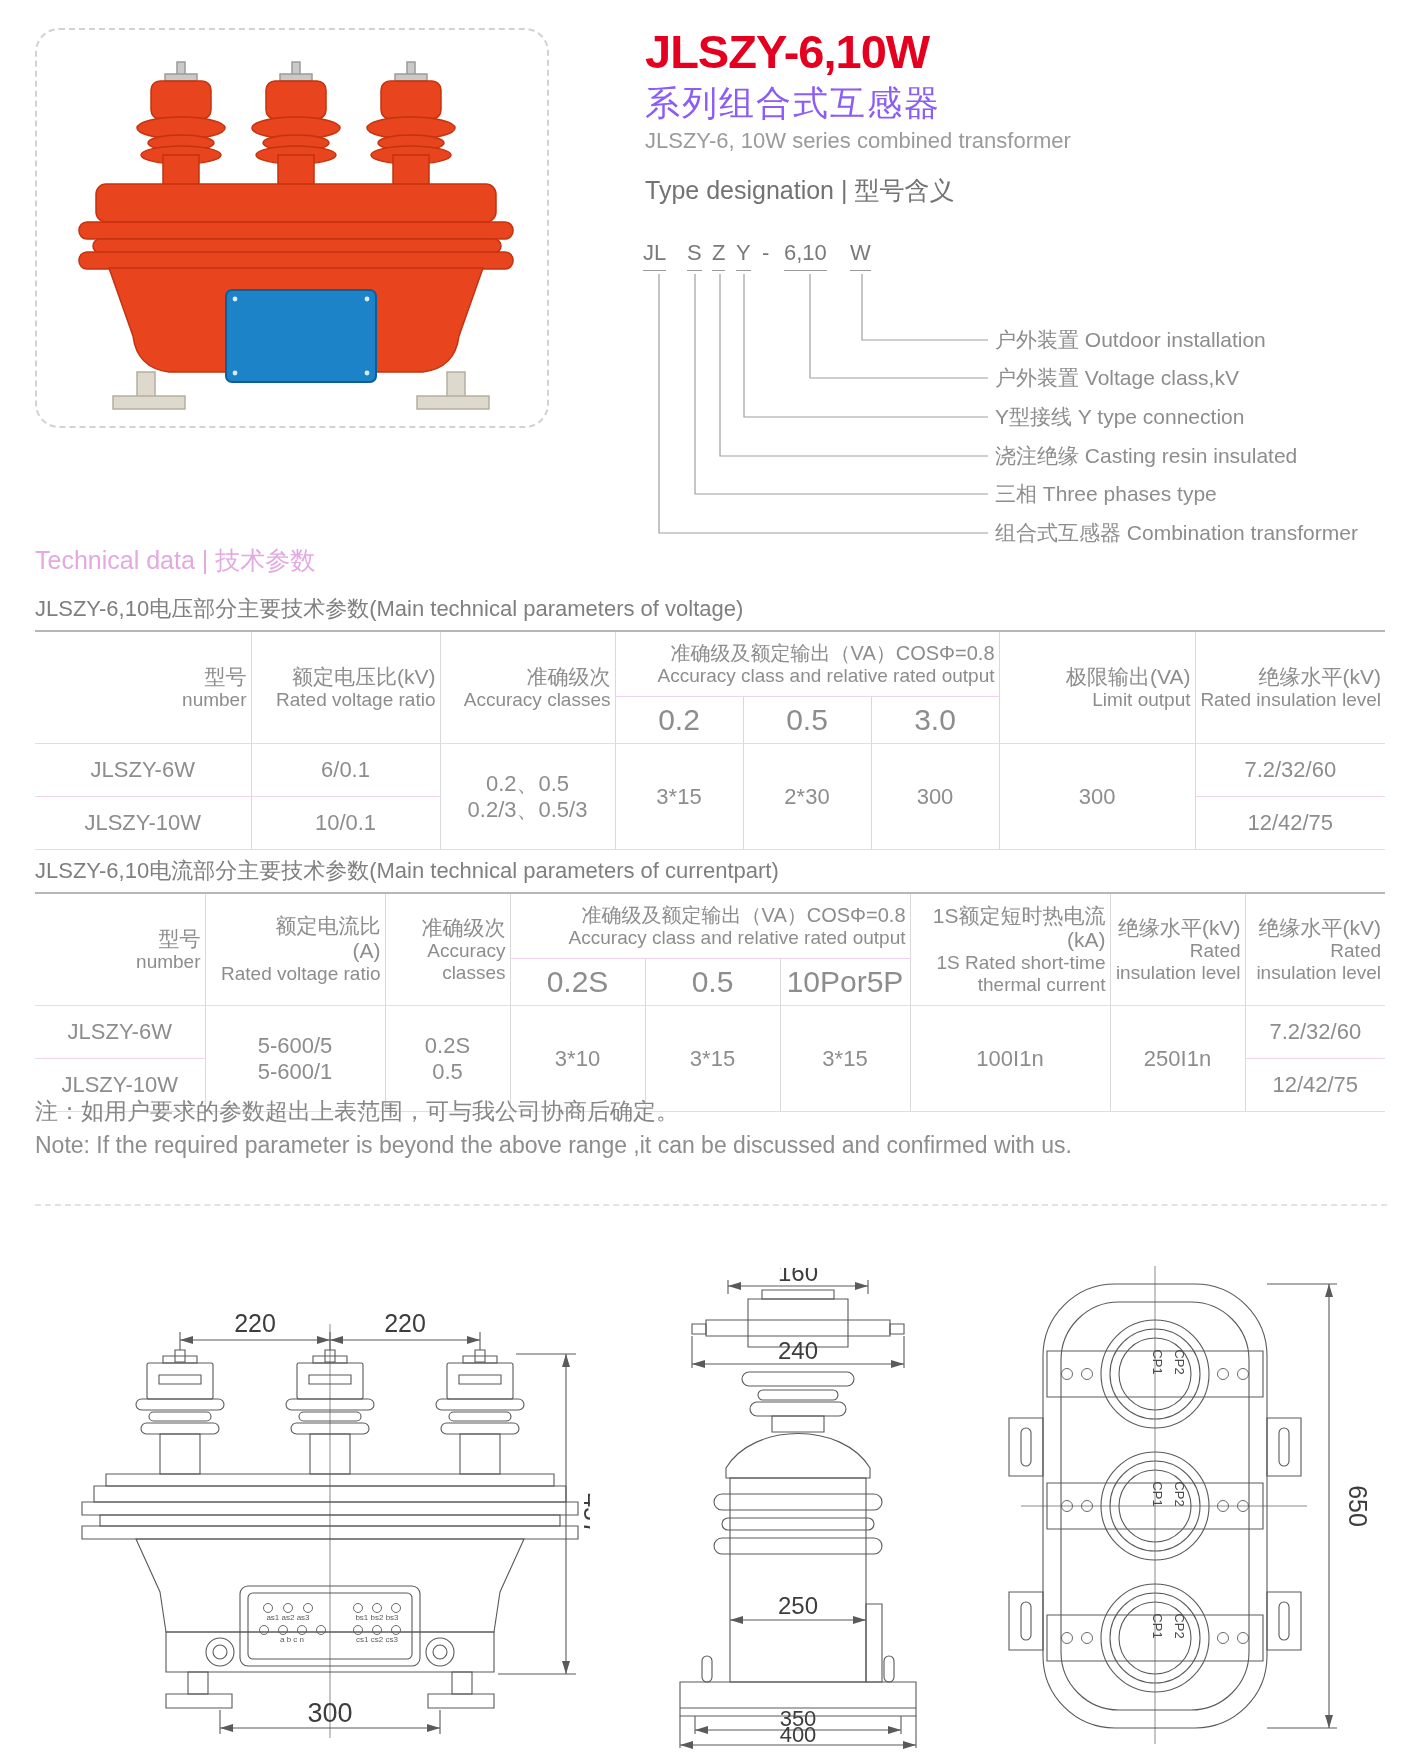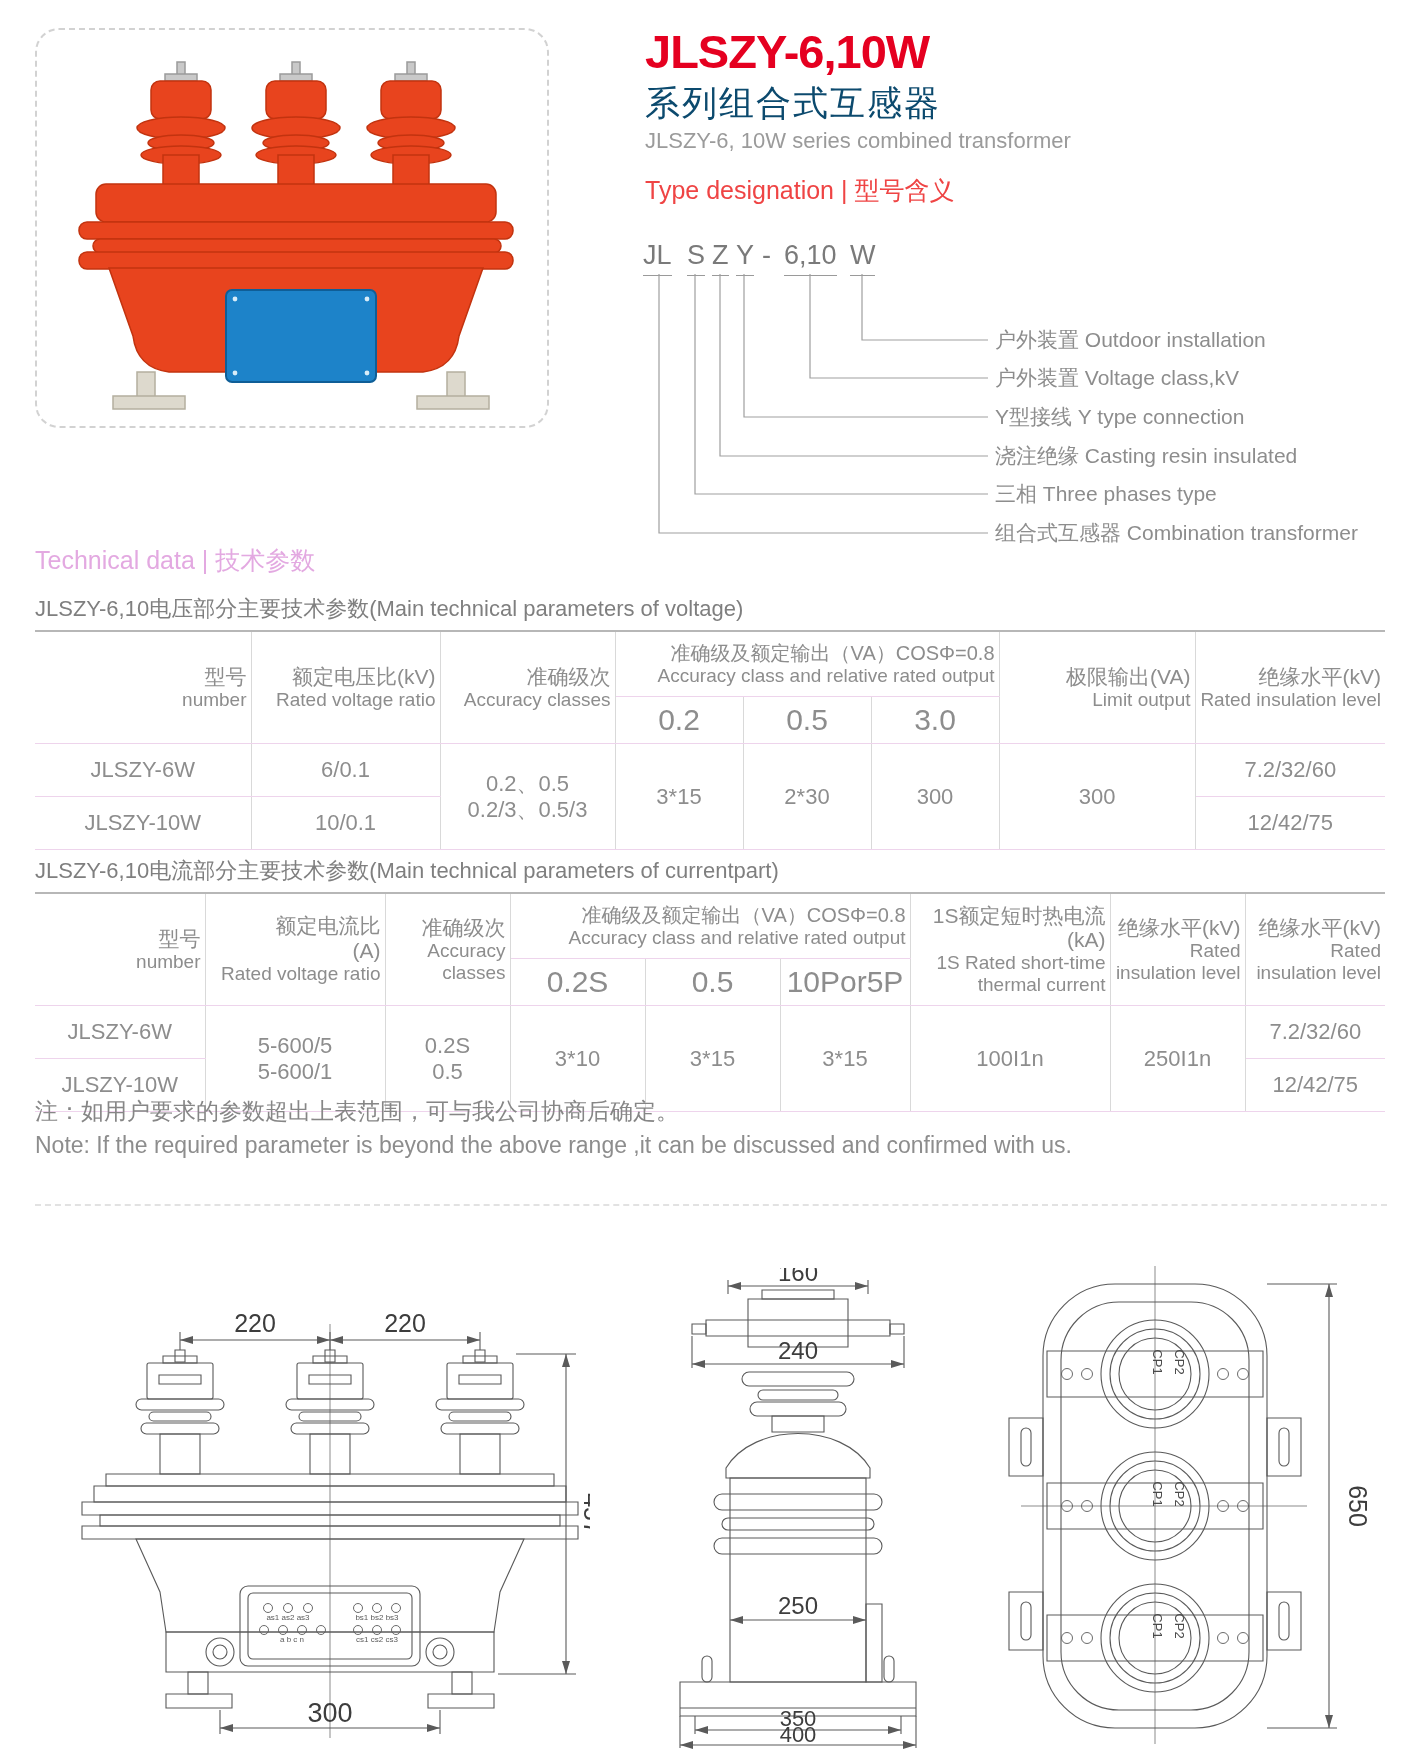--- a/index.html
+++ b/index.html
@@ -10,26 +10,26 @@
   .abs { position:absolute; }
 
   
   .photo-box {
     left:35px; top:28px; width:510px; height:396px;
     border:2px dashed #d2d2d2; border-radius:24px; background:#fff;
   }
 
   
   .main-title { left:645px; top:24px; font-size:47px; font-weight:bold; letter-spacing:-1px; color:#e50020; }
-  .sub-cn    { left:645px; top:80px; font-size:35px; color:#0c4a6e; letter-spacing:2px; }
+  .sub-cn    { left:645px; top:80px; font-size:35px; color:#8b5cf6; letter-spacing:2px; }
   .sub-en    { left:645px; top:128px; font-size:22px; color:#9b9b9b; }
-  .type-heading { left:645px; top:174px; font-size:25px; color:#ef4444;text-align:center; }
+  .type-heading { left:645px; top:174px; font-size:25px; color:#737373;text-align:center; }
 
   
-  .code-part { position:absolute; top:240px; font-size:27px; color:#7a7a7a; }
+  .code-part { position:absolute; top:240px; font-size:22px; color:#7a7a7a; }
   .code-part.u { border-bottom:1px solid #9a9a9a; padding-bottom:4px; }
   .td-label { position:absolute; left:995px; font-size:21px; color:#8d8d8d; white-space:nowrap; }
 
   
   .tech-heading { left:35px; top:544px; font-size:25px; color:#e3a9e1; }
   .tbl-title { font-size:22px; color:#7f7f7f; }
 
   
   table.spec { border-collapse:collapse; table-layout:fixed; width:1350px;
                border-top:2px solid #b7b7b7; border-bottom:1px solid #eed4ec; }

